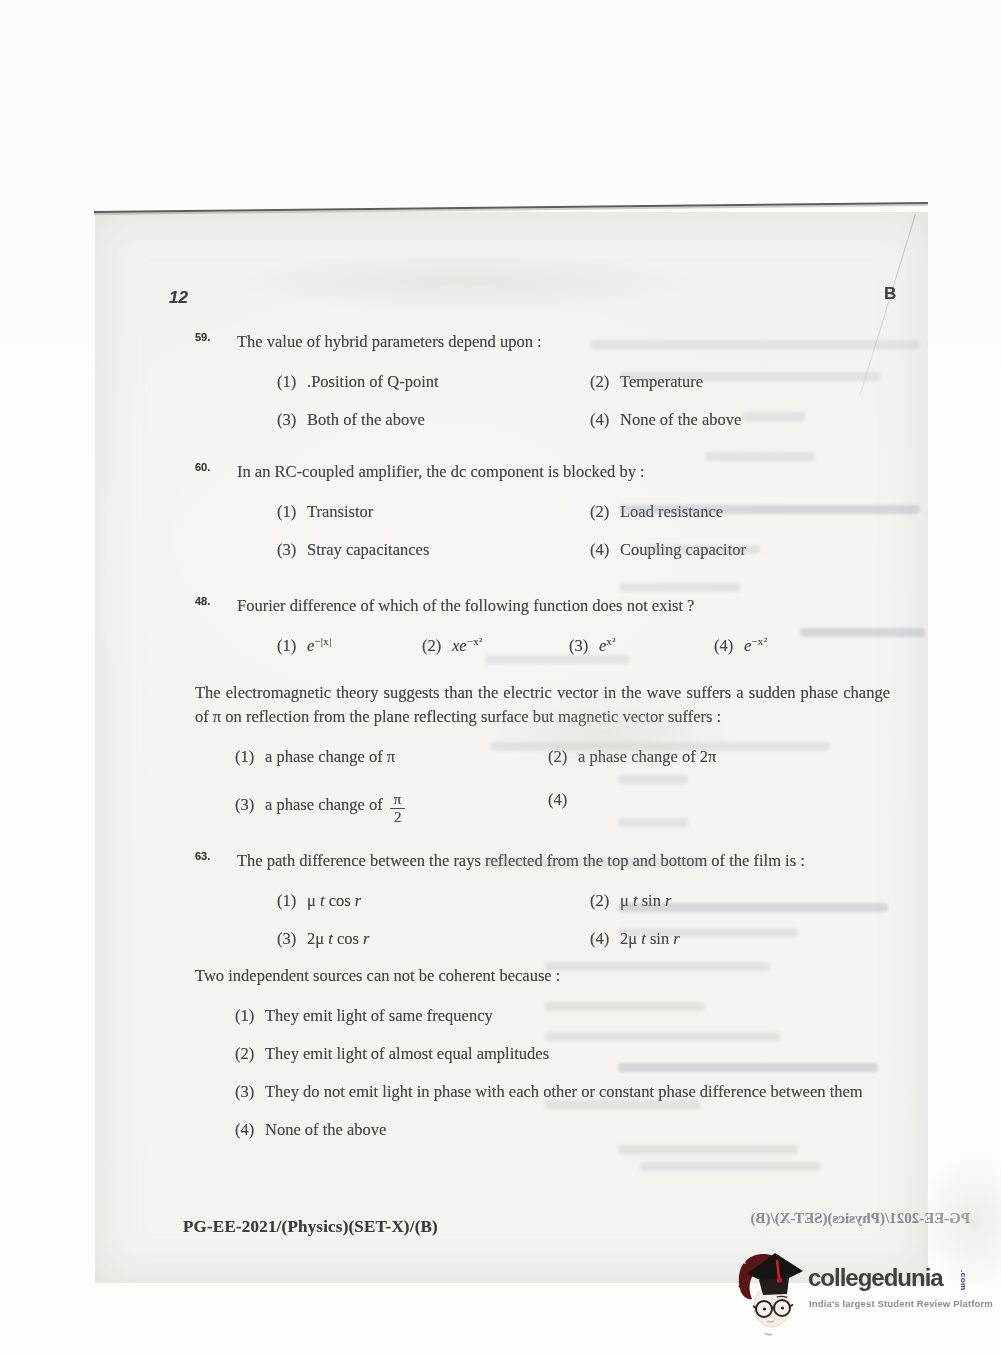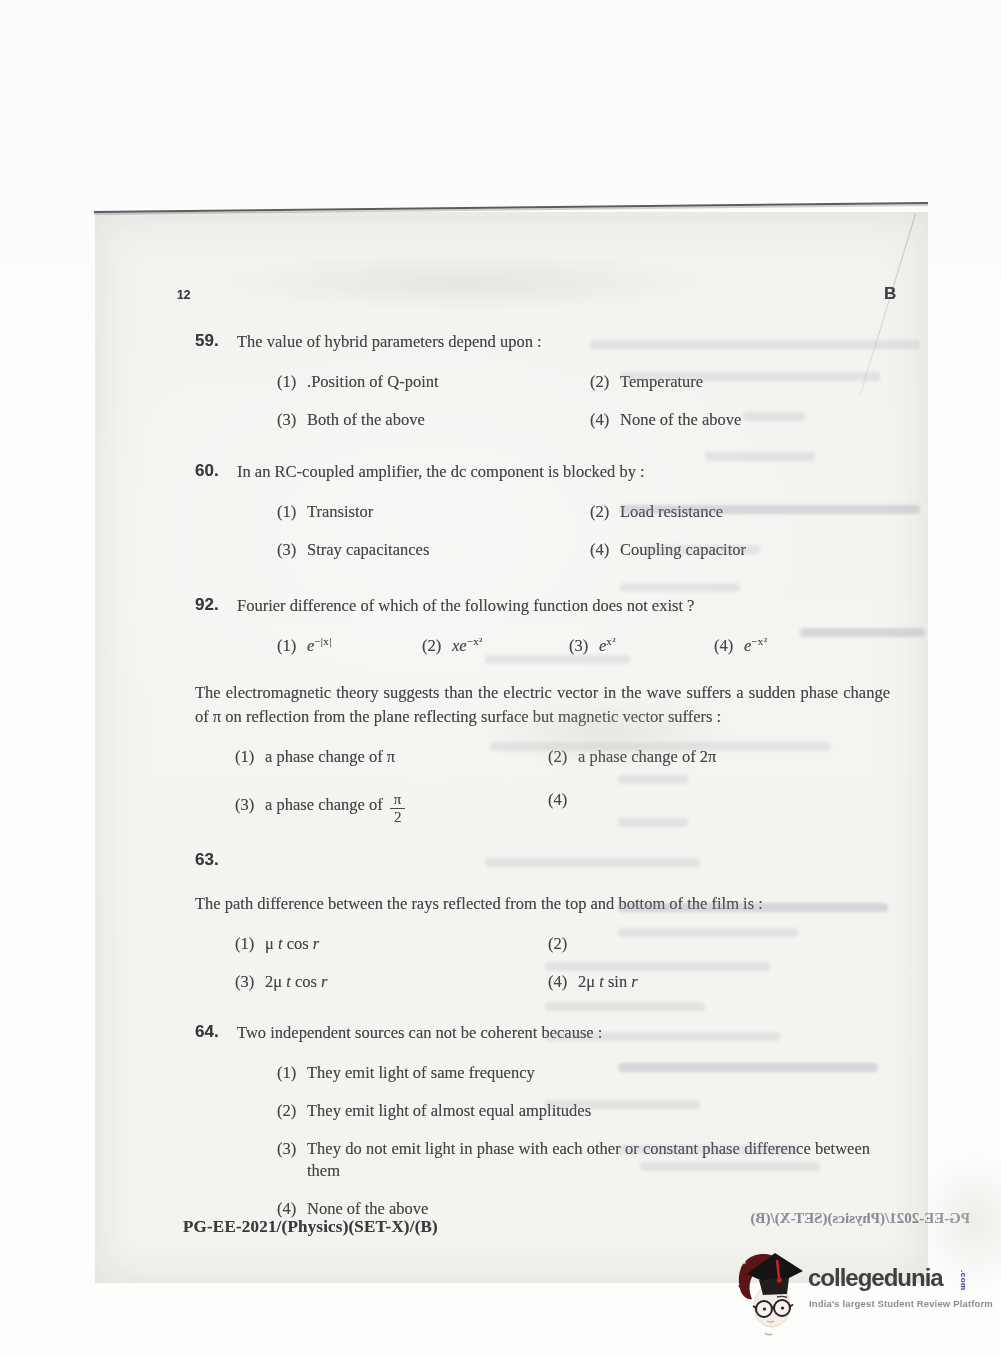--- a/index.html
+++ b/index.html
@@ -18,29 +18,29 @@
      background:#5c5c5e;transform:rotate(-0.62deg);transform-origin:left center;}
   .top-edge-soft{position:absolute;left:-1px;top:1px;width:834px;height:2px;
      background:rgba(120,120,122,.35);transform:rotate(-0.62deg);transform-origin:left center;filter:blur(.6px);}
   .crease{position:absolute;right:12px;top:2px;width:1px;height:190px;
      background:linear-gradient(180deg,rgba(150,150,160,.55),rgba(170,170,180,.25));
      transform:rotate(17deg);transform-origin:top center;}
 
   
   .scan-page{color:#46454a;font-size:16.5px;
      text-shadow:0 0 .5px rgba(80,78,82,.55);}
-  .corner-num{position:absolute;left:82px;top:76px;
-     font-family:"Liberation Sans",sans-serif;font-weight:bold;font-size:12px;color:#3c3b3f;}
+  .corner-num{position:absolute;left:74px;top:76px;
+     font-family:"Liberation Sans",sans-serif;font-weight:bold;font-size:17px;color:#3c3b3f;font-style:italic;}
   .corner-set{position:absolute;left:789px;top:72px;
      font-family:"Liberation Sans",sans-serif;font-weight:bold;font-size:17px;color:#424146;}
 
   #questions{position:absolute;left:100px;top:118px;width:695px;}
   .question{display:flex;margin-bottom:29px;}
   .qnum{width:42px;flex:0 0 42px;
-     font-family:"Liberation Sans",sans-serif;font-weight:bold;font-size:17px;color:#3a393d;padding-top:1px;}
+     font-family:"Liberation Sans",sans-serif;font-weight:bold;font-size:11px;color:#3a393d;padding-top:1px;}
   .qbody{flex:1;}
   .qtext{line-height:24px;}
   .justify{text-align:justify;}
   .opts{margin-left:40px;margin-top:17px;display:grid;row-gap:16px;}
   .opts.cols2{grid-template-columns:313px 1fr;}
   .opts.cols4{grid-template-columns:145px 147px 145px 1fr;}
   .opts.cols1{grid-template-columns:1fr;}
   .opts.wide-gap{row-gap:21px;}
   .opt{display:flex;align-items:baseline;line-height:22px;}
   .olabel{flex:0 0 30px;}
@@ -134,21 +134,21 @@
                 <span class="otext"><span>Stray capacitances</span></span>
               </div>
               <div class="opt">
                 <span class="olabel">(4)</span>
                 <span class="otext"><span>Coupling capacitor</span></span>
               </div>
             </div>
           </div>
         </div>
         <div class="question" style="margin-bottom: 24px;">
-          <div class="qnum">92.</div>
+          <div class="qnum">48.</div>
           <div class="qbody">
             <div class="qtext">Fourier difference of which of the following function does not exist ?</div>
             <div class="opts cols4">
               <div class="opt">
                 <span class="olabel">(1)</span>
                 <span class="otext"><span class="it">e</span><sup>−|x|</sup></span>
               </div>
               <div class="opt">
                 <span class="olabel">(2)</span>
                 <span class="otext"><span class="it">xe</span><sup>−x²</sup></span>
@@ -182,45 +182,45 @@
                     <span class="num">π</span>
                     <span class="den">2</span>
                   </span></span>
               </div>
               <div class="opt">
                 <span class="olabel">(4)</span>
               </div>
             </div>
           </div>
         </div>
-        <div class="question" style="margin-bottom: 28px; flex-direction: column;">
+        <div class="question" style="margin-bottom: 14px;">
           <div class="qnum">63.</div>
           <div class="qbody">
             <div class="qtext">The path difference between the rays reflected from the top and bottom of the film is :</div>
             <div class="opts cols2">
               <div class="opt">
                 <span class="olabel">(1)</span>
                 <span class="otext"><span>μ </span><span class="it">t</span><span> cos </span><span class="it">r</span></span>
               </div>
               <div class="opt">
                 <span class="olabel">(2)</span>
+                <span class="otext"><span>μ </span><span class="it">t</span><span> sin </span><span class="it">r</span></span>
               </div>
               <div class="opt">
                 <span class="olabel">(3)</span>
                 <span class="otext"><span>2μ </span><span class="it">t</span><span> cos </span><span class="it">r</span></span>
               </div>
               <div class="opt">
                 <span class="olabel">(4)</span>
                 <span class="otext"><span>2μ </span><span class="it">t</span><span> sin </span><span class="it">r</span></span>
               </div>
             </div>
           </div>
         </div>
         <div class="question" style="margin-bottom: 0px;">
-          <div class="qnum">64.</div>
           <div class="qbody">
             <div class="qtext">Two independent sources can not be coherent because :</div>
             <div class="opts cols1">
               <div class="opt">
                 <span class="olabel">(1)</span>
                 <span class="otext"><span>They emit light of same frequency</span></span>
               </div>
               <div class="opt">
                 <span class="olabel">(2)</span>
                 <span class="otext"><span>They emit light of almost equal amplitudes</span></span>

